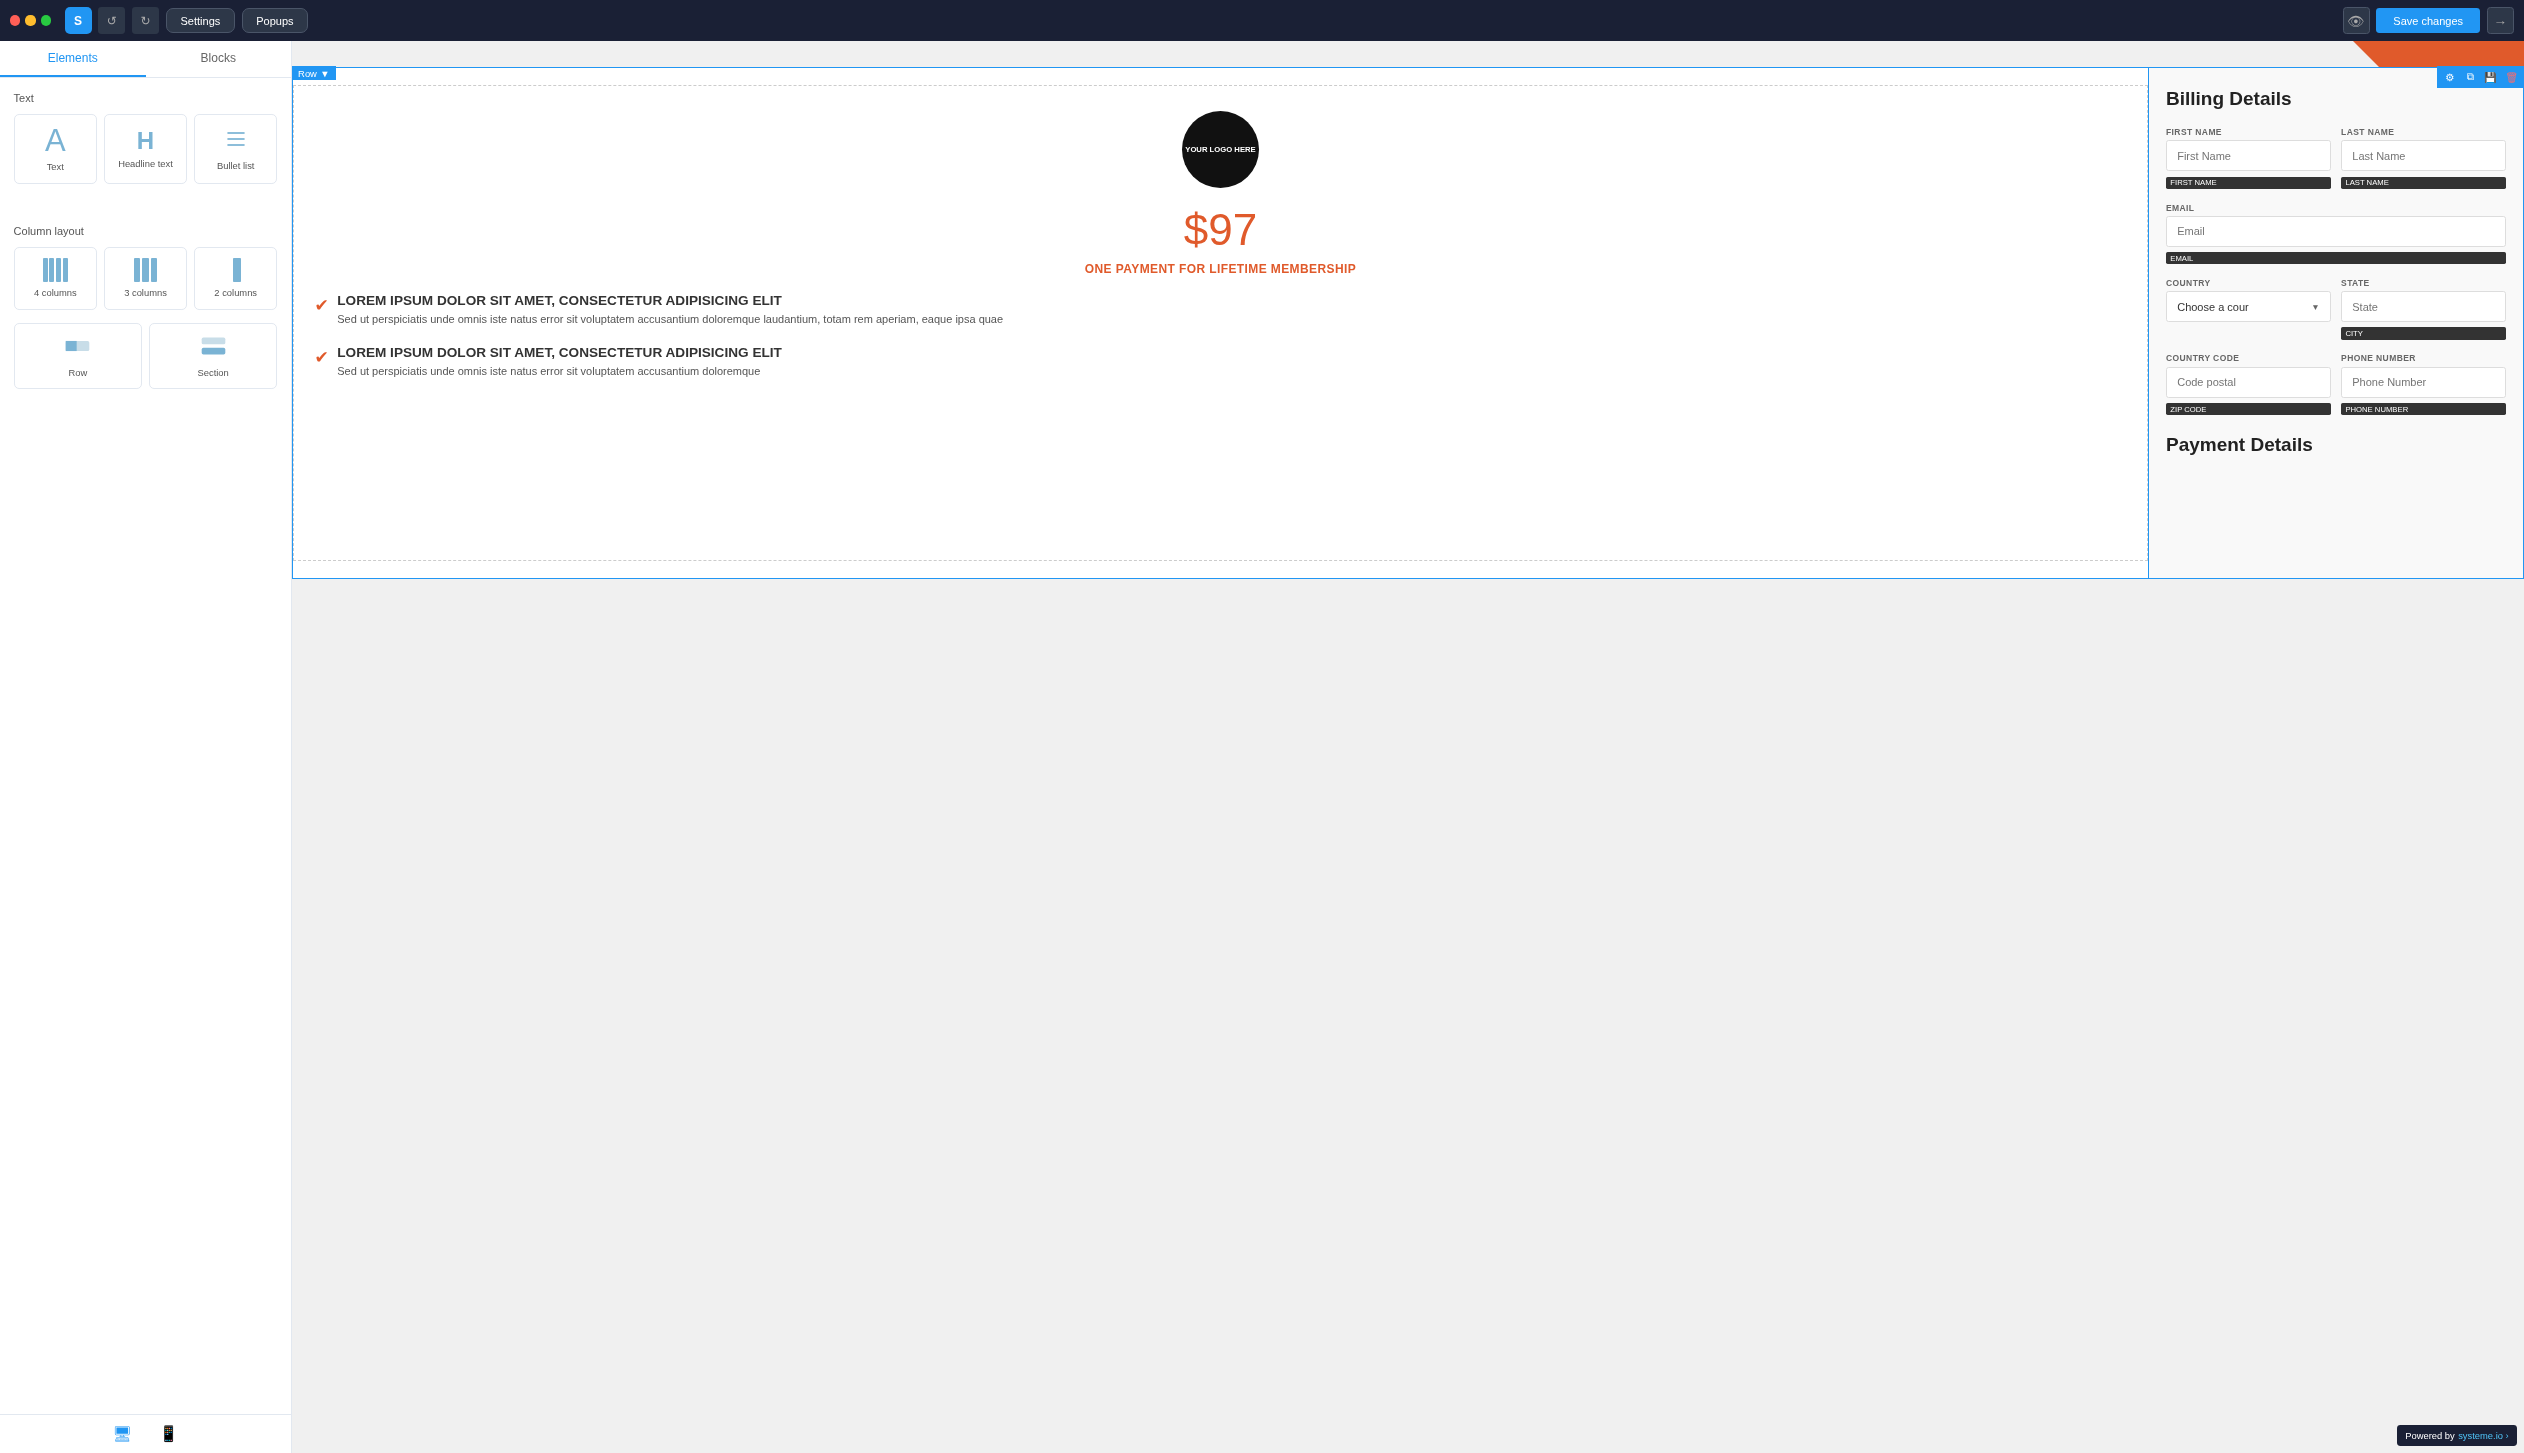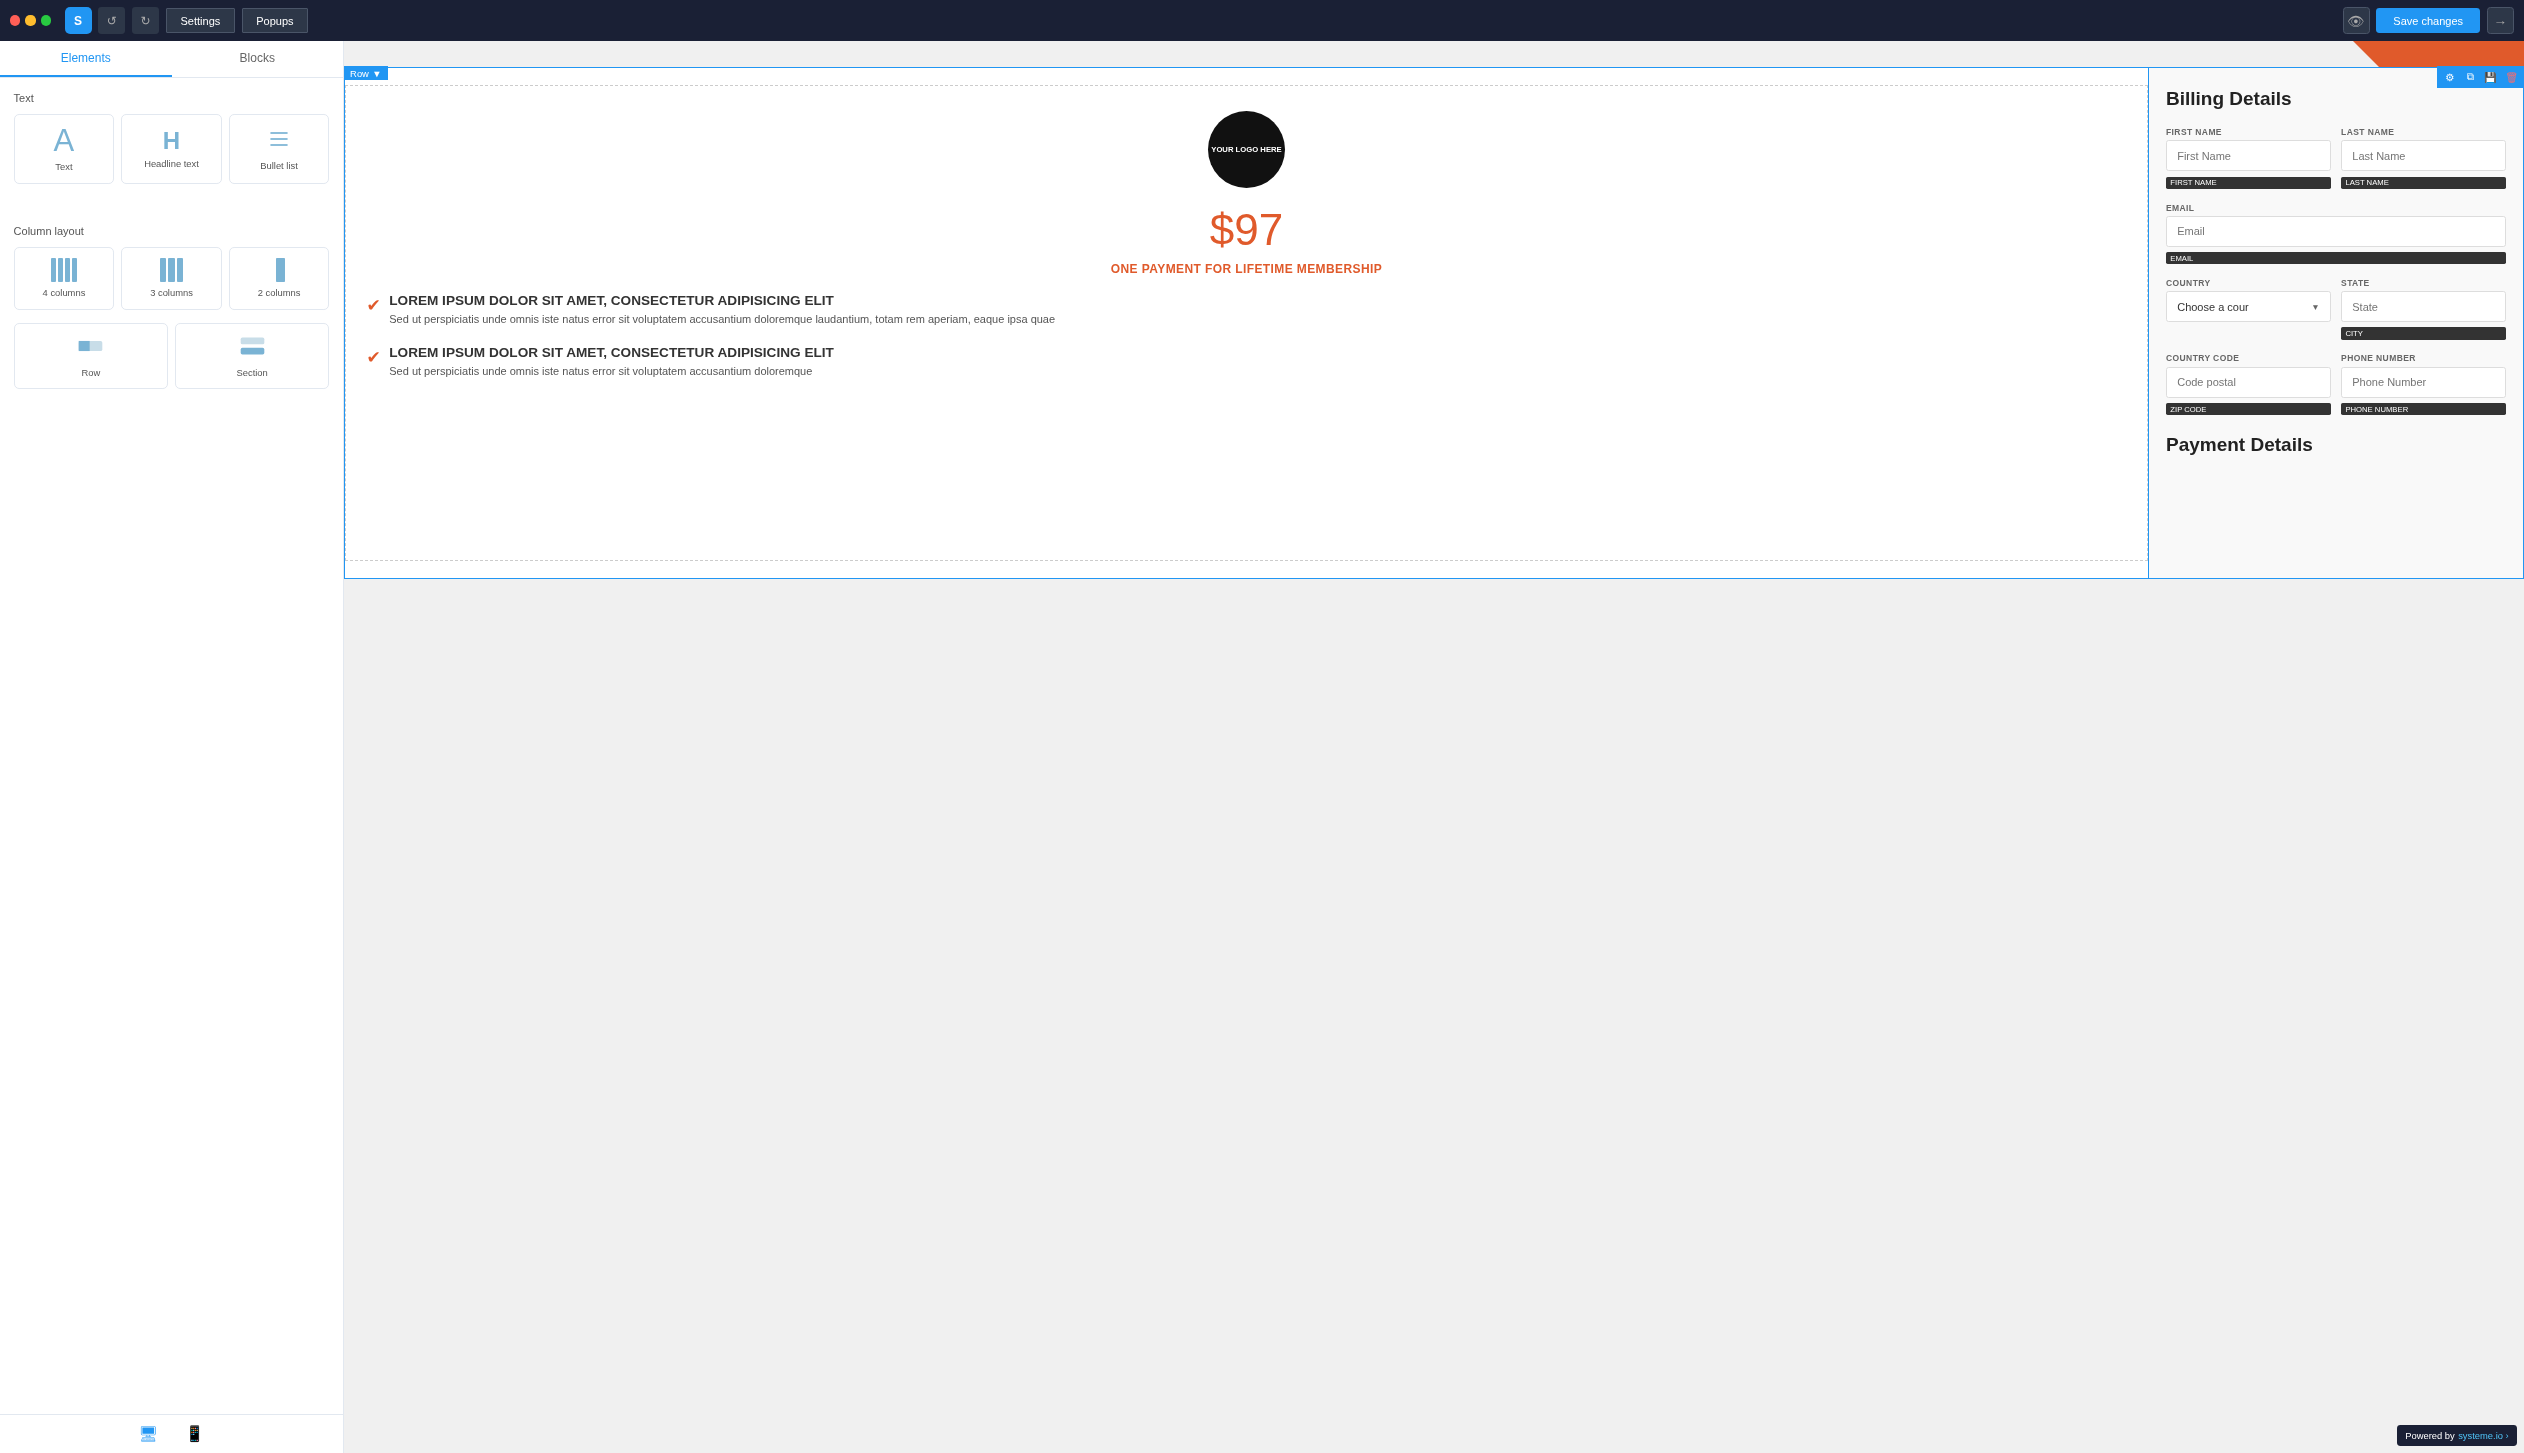--- a/index.html
+++ b/index.html
@@ -22,21 +22,21 @@
       display: flex; align-items: center; justify-content: center;
       color: white; font-weight: bold; font-size: 12px;
     }
     .undo-redo-btn {
       width: 27px; height: 27px; background: #2d3748; border: none;
       border-radius: 3.4px; color: #aaa; cursor: pointer;
       display: flex; align-items: center; justify-content: center; font-size: 12px;
     }
     .topbar-btn {
       background: #2d3748; border: 0.9px solid #4a5568; color: white;
-      padding: 5.1px 13.6px; border-radius: 1px; cursor: pointer; font-size: 11px;
+      padding: 5.1px 13.6px; border-radius: 7px; cursor: pointer; font-size: 11px;
     }
     .save-btn {
       background: #2196f3; border: none; color: white;
       padding: 6.8px 17px; border-radius: 3.4px; cursor: pointer; font-size: 11px; font-weight: 500;
     }
     .preview-btn {
       width: 27px; height: 27px; background: #2d3748; border: 0.9px solid #4a5568;
       border-radius: 3.4px; color: #aaa; cursor: pointer;
       display: flex; align-items: center; justify-content: center;
     }
@@ -44,21 +44,21 @@
       width: 27px; height: 27px; background: #2d3748; border: 0.9px solid #4a5568;
       border-radius: 3.4px; color: #aaa; cursor: pointer;
       display: flex; align-items: center; justify-content: center;
     }
 
     
     .main { display: flex; height: calc(100vh - 41px); }
 
     
     .sidebar {
-      width: 344px; background: white; display: flex; flex-direction: column;
+      width: 292px; background: white; display: flex; flex-direction: column;
       border-right: 0.9px solid #e2e8f0; overflow-y: auto;
     }
     .sidebar-tabs { display: flex; border-bottom: 0.9px solid #e2e8f0; }
     .sidebar-tab {
       flex: 1; padding: 10.2px; text-align: center; font-size: 12px; cursor: pointer;
       border-bottom: 2.6px solid transparent;
     }
     .sidebar-tab.active { color: #2196f3; border-bottom-color: #2196f3; font-weight: 500; }
     .sidebar-tab.inactive { color: #666; }
 

